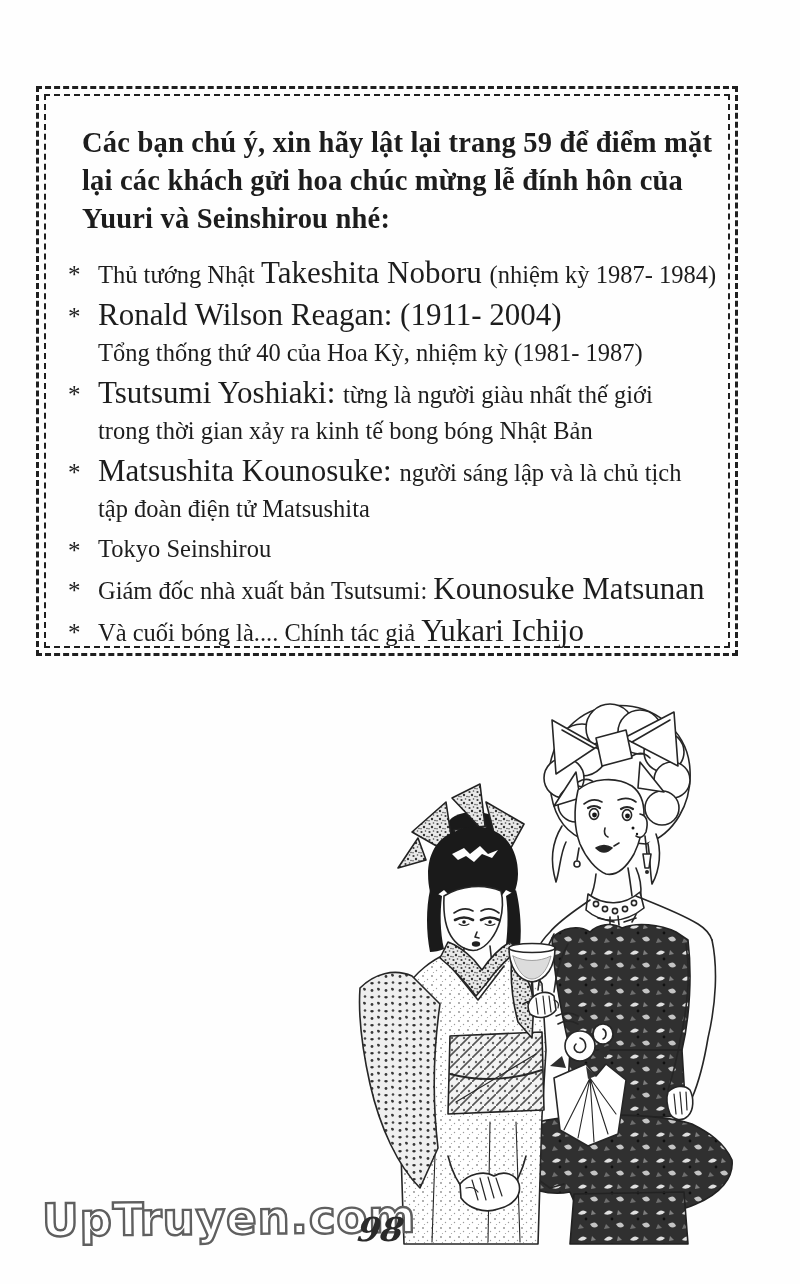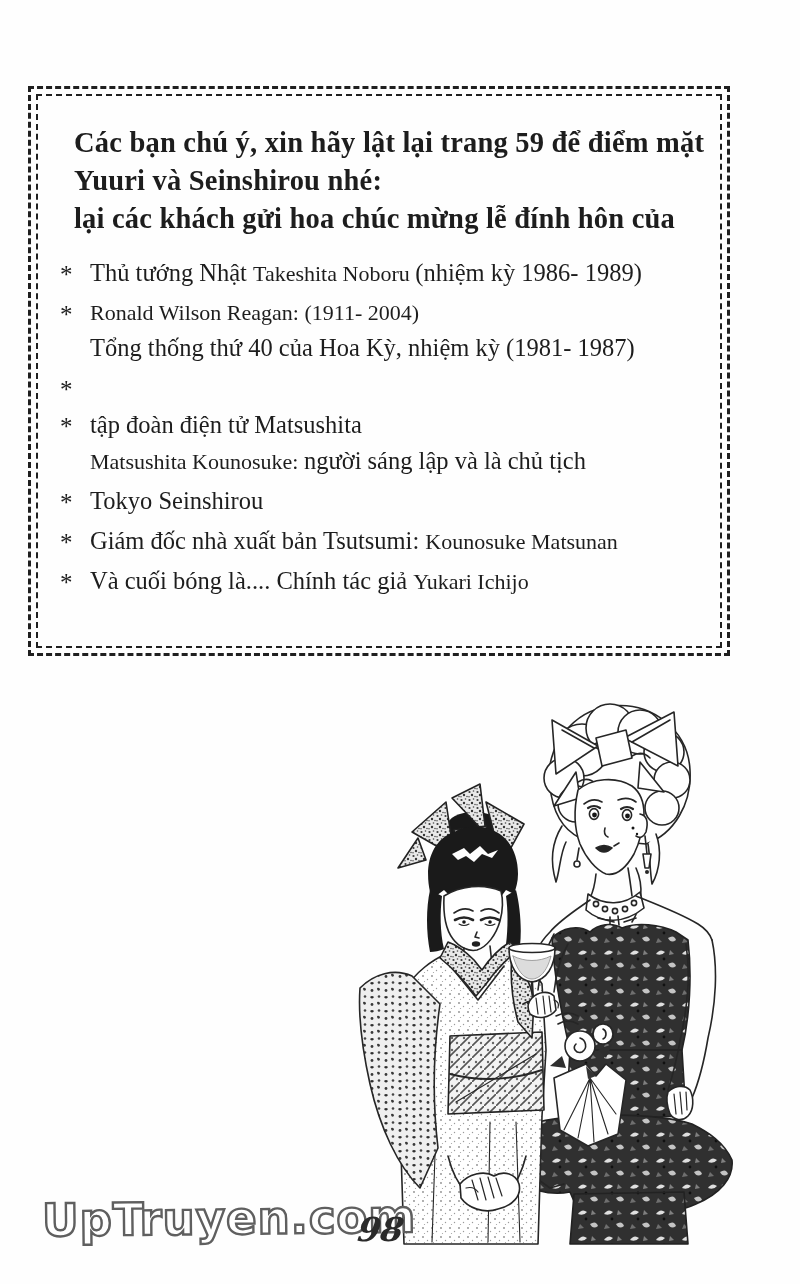--- a/index.html
+++ b/index.html
@@ -3,37 +3,37 @@
 <meta charset="utf-8">
 <style>
   html,body{margin:0;padding:0;background:#ffffff;}
   .page{
     position:relative;width:800px;height:1284px;margin:0 auto;
     background:#fefefe;color:#1d1d1d;overflow:hidden;
     font-family:"Liberation Serif","DejaVu Serif",serif;
   }
   
   .note-box{
-    position:absolute;left:28px;top:86px;width:702px;height:570px;
+    position:absolute;left:36px;top:86px;width:702px;height:570px;
     box-sizing:border-box;border:3px dashed #1f1f1f;padding:5px;
   }
   .note-box-inner{
     width:100%;height:100%;box-sizing:border-box;
     border:2px dashed #1f1f1f;padding:24px 10px 8px 22px;overflow:visible;
   }
   .note-header{
     font-weight:bold;font-size:28.5px;line-height:38px;
     margin:4px 0 18px 14px;letter-spacing:.2px;white-space:nowrap;
   }
   .note-list{display:flex;flex-direction:column;gap:4px;}
   .note-item{display:flex;align-items:flex-start;}
   .bullet{flex:0 0 30px;width:30px;font-size:25px;padding-top:5px;}
   .item-line{white-space:nowrap;line-height:33px;}
   .seg-vn{font-size:24.5px;margin-top:32px;}
-  .seg-name{font-size:22px;}
+  .seg-name{font-size:31px;}
   
   .illustration{position:absolute;left:340px;top:686px;width:460px;height:600px;}
   
   .watermark{
     position:absolute;left:42px;top:1192px;z-index:5;
     font-family:"DejaVu Sans","Liberation Sans",sans-serif;
     font-weight:700;font-size:45px;letter-spacing:1px;
     color:#ffffff;-webkit-text-stroke:2.4px #5f5f5f;
     transform:rotate(-.6deg);
   }
@@ -46,45 +46,49 @@
 </style>
 </head>
 <body>
 
 <div class="page">
 
   <div class="note-box">
     <div class="note-box-inner">
       <div class="note-header">
         <div>Các bạn chú ý, xin hãy lật lại trang 59 để điểm mặt</div>
+        <div>lại các khách gửi hoa chúc mừng lễ đính hôn của</div>
         <div>Yuuri và Seinshirou nhé:</div>
-        <div>lại các khách gửi hoa chúc mừng lễ đính hôn của</div>
       </div>
       <div class="note-list">
           <div class="note-item">
             <span class="bullet">*</span>
             <div class="item-body">
-              <div class="item-line"><span class="seg-vn">Thủ tướng Nhật </span><span class="seg-name">Takeshita Noboru </span><span class="seg-vn">(nhiệm kỳ 1986- 1989)</span></div>
+              <div class="item-line"><span class="seg-vn">Thủ tướng Nhật </span><span class="seg-name">Takeshita Noboru </span><span class="seg-vn">(nhiệm kỳ 1987- 1984)</span></div>
             </div>
           </div>
           <div class="note-item">
             <span class="bullet">*</span>
             <div class="item-body">
               <div class="item-line"><span class="seg-name">Ronald Wilson Reagan: (1911- 2004)</span></div>
               <div class="item-line"><span class="seg-vn">Tổng thống thứ 40 của Hoa Kỳ, nhiệm kỳ (1981- 1987)</span></div>
             </div>
           </div>
           <div class="note-item">
             <span class="bullet">*</span>
-          </div>
-          <div class="note-item">
-            <span class="bullet">*</span>
-            <div class="item-body">
+            <div class="item-body">
+              <div class="item-line"><span class="seg-name">Tsutsumi Yoshiaki: </span><span class="seg-vn">từng là người giàu nhất thế giới</span></div>
+              <div class="item-line"><span class="seg-vn">trong thời gian xảy ra kinh tế bong bóng Nhật Bản</span></div>
+            </div>
+          </div>
+          <div class="note-item">
+            <span class="bullet">*</span>
+            <div class="item-body">
+              <div class="item-line"><span class="seg-name">Matsushita Kounosuke: </span><span class="seg-vn">người sáng lập và là chủ tịch</span></div>
               <div class="item-line"><span class="seg-vn">tập đoàn điện tử Matsushita</span></div>
-              <div class="item-line"><span class="seg-name">Matsushita Kounosuke: </span><span class="seg-vn">người sáng lập và là chủ tịch</span></div>
             </div>
           </div>
           <div class="note-item">
             <span class="bullet">*</span>
             <div class="item-body">
               <div class="item-line"><span class="seg-vn">Tokyo Seinshirou</span></div>
             </div>
           </div>
           <div class="note-item">
             <span class="bullet">*</span>

